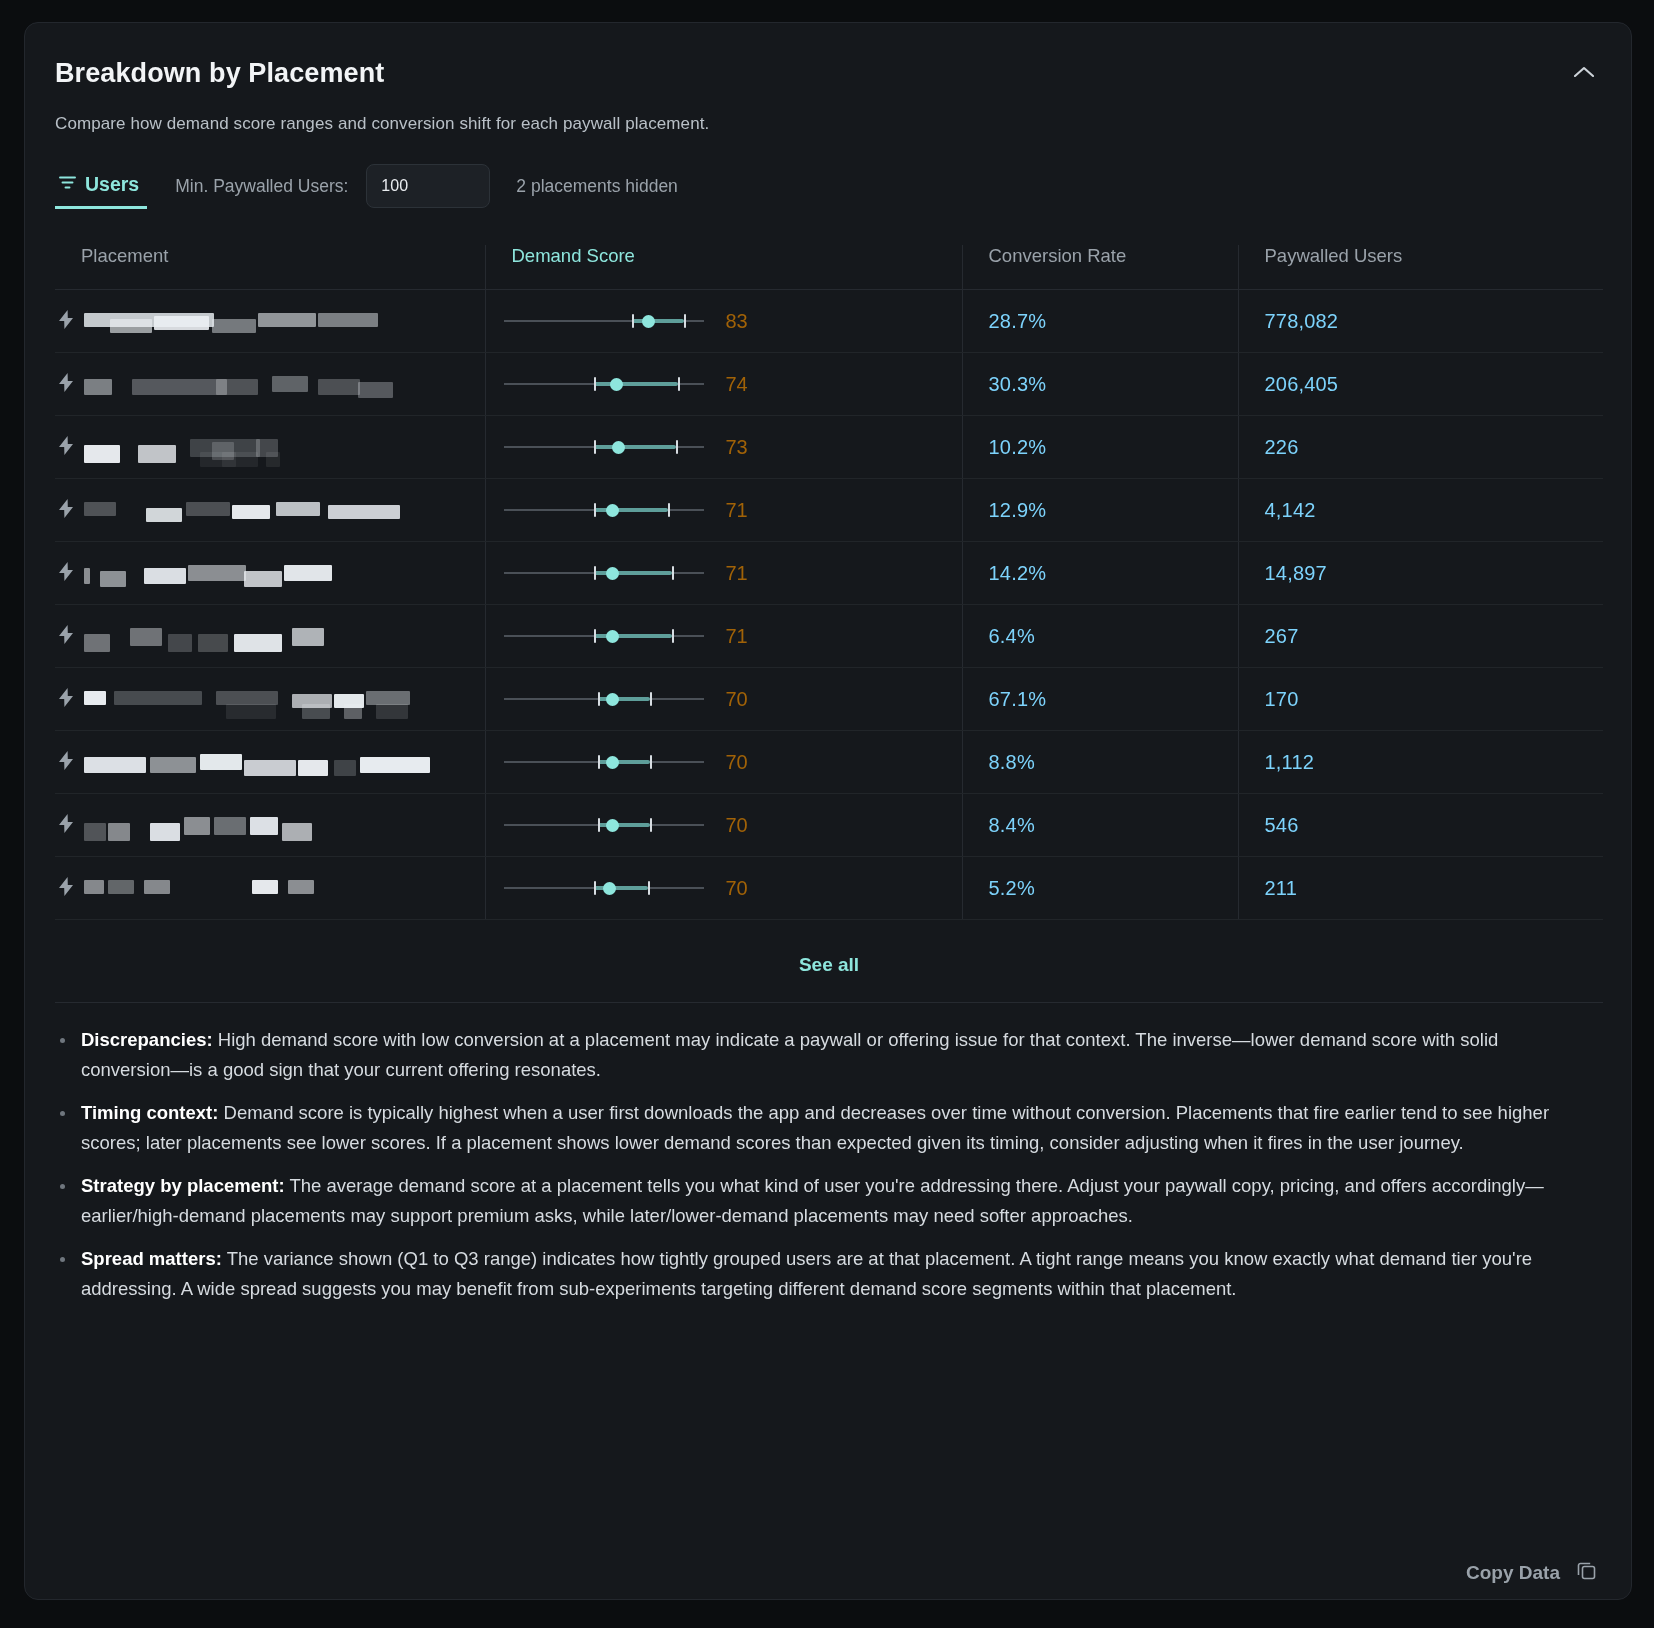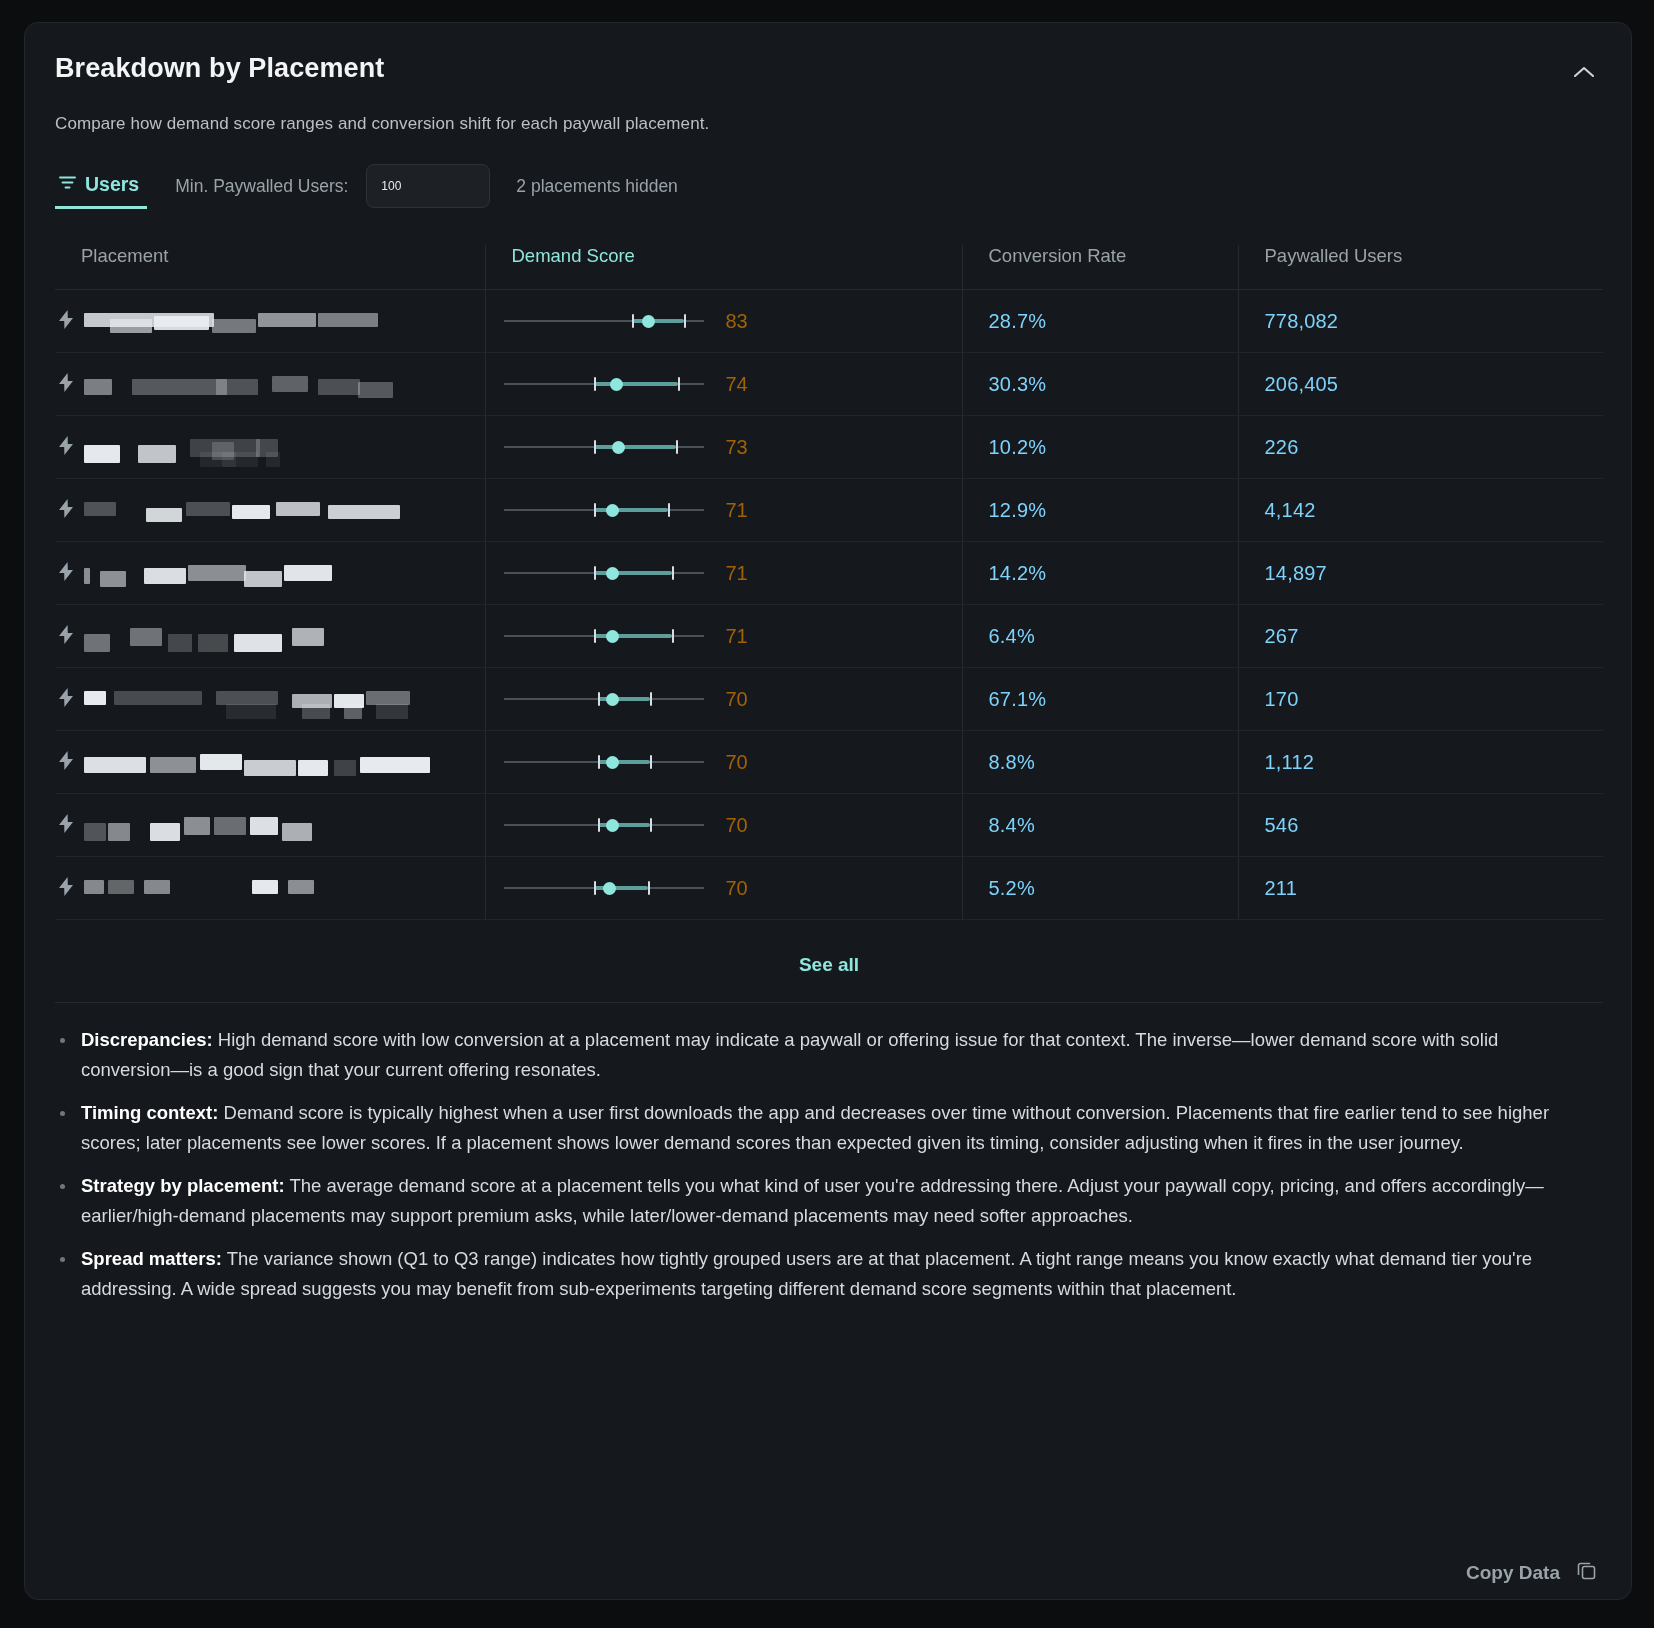--- a/index.html
+++ b/index.html
@@ -12,21 +12,21 @@
   .card {
     position: absolute;
     left: 24px; top: 22px;
     width: 1608px; height: 1578px;
     background: #15181c;
     border: 1px solid #23272d;
     border-radius: 14px;
     padding: 30px 30px 0 30px;
   }
   
-  .card-head { display: flex; align-items: flex-start; justify-content: space-between; }
+  .card-head { display: flex; align-items: flex-end; justify-content: space-between; }
   .card-title {
     font-size: 27px; font-weight: 600; color: #f2f4f6;
     letter-spacing: .1px;
   }
   .chevron-btn {
     width: 34px; height: 34px; display: flex; align-items: center; justify-content: center;
     background: none; border: none; cursor: pointer; margin-top: 2px;
   }
   .chevron-btn svg { stroke: #cdd3d9; }
   .card-sub {
@@ -48,21 +48,21 @@
   .funnel-icon { display: block; }
   .filter-label {
     margin-left: 28px;
     font-size: 17.5px; color: #9aa2aa; white-space: nowrap;
     padding-bottom: 10px;
   }
   .min-users-input {
     margin-left: 18px;
     width: 124px; height: 44px;
     background: #1d2126; border: 1px solid #2c3238; border-radius: 8px;
-    color: #e9ecef; font-size: 12px; font-family: "Liberation Sans", sans-serif;
+    color: #e9ecef; font-size: 16px; font-family: "Liberation Sans", sans-serif;
     padding: 0 14px; margin-bottom: 10px;
     outline: none;
   }
   .hidden-note {
     margin-left: 26px; font-size: 17.5px; color: #9aa2aa; padding-bottom: 10px;
   }
   
   .tbl { width: 1548px; margin-top: 27px; border-collapse: collapse; table-layout: fixed; }
   .tbl col.c-place { width: 430px; }
   .tbl col.c-score { width: 477px; }

